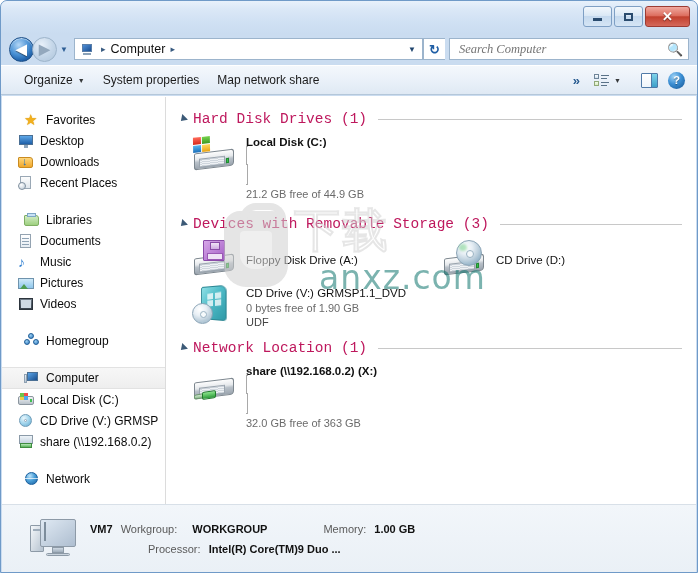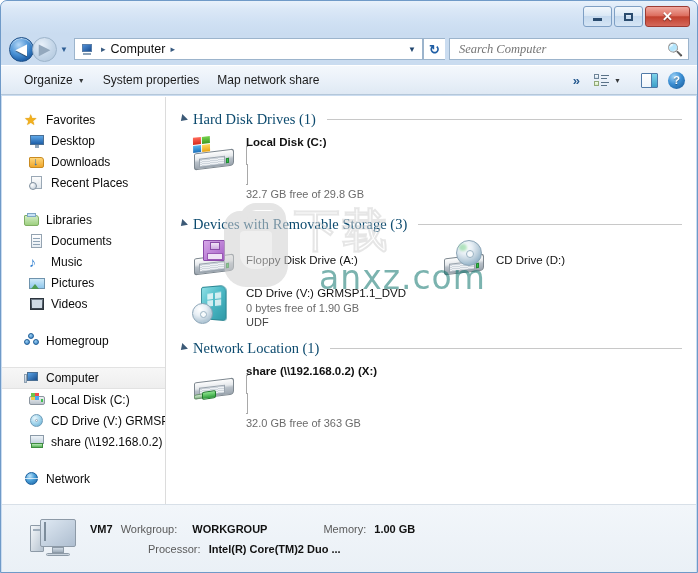--- a/index.html
+++ b/index.html
@@ -209,21 +209,21 @@
   }
 
   
   .nav-group { margin-bottom: 4px; }
   .nav-row {
     display: flex; align-items: center; height: 21px;
     padding-left: 22px; gap: 6px;
     font-size: 12px; color: #0b0b0b;
     white-space: nowrap;
   }
-  .nav-row.child { padding-left: 27px; }
+  .nav-row.child { padding-left: 16px; }
   .nav-row.selected {
     background: linear-gradient(to bottom, #f7f7f7 0%, #eeeeee 100%);
     border-top: 1px solid #e2e2e2;
     border-bottom: 1px solid #e2e2e2;
     height: 22px;
   }
   .nav-spacer { height: 12px; }
   .nav-ico { width: 16px; height: 16px; flex: 0 0 auto; position: relative; }
   .nav-label { overflow: hidden; }
 
@@ -285,22 +285,22 @@
   }
   .grp-tri {
     width: 0; height: 0;
     border-top: 4.5px solid transparent;
     border-bottom: 4.5px solid transparent;
     border-right: 6px solid #3c5a77;
     flex: 0 0 auto;
     transform: rotate(-45deg);
   }
   .grp-title {
-    font-size: 14.5px; color: #0c4a6e; white-space: nowrap;
-    font-family: Liberation Serif, serif;
+    font-size: 14.5px; color: #be185d; white-space: nowrap;
+    font-family: Liberation Mono, monospace;
   }
   .grp-rule { flex: 1 1 auto; height: 1px; background: #c8c8c8; margin-left: 4px; }
 
   
   .tilerow { display: flex; }
   .tile {
     display: flex; align-items: flex-start; gap: 8px;
     padding: 4px 6px 4px 10px;
     position: relative;
   }
@@ -722,21 +722,21 @@
                   <i></i>
                   <i></i>
                 </i>
               <i class="driveled"></i>
             </span>
             <span class="tile-txt">
               <span class="tile-name" style="display:block">Local Disk (C:)</span>
               <span class="bar">
                 <span class="bar-fill blue" style="display:block;width:29%"></span>
               </span>
-              <span class="tile-sub" style="display:block">32.7 GB free of 29.8 GB</span>
+              <span class="tile-sub" style="display:block">21.2 GB free of 44.9 GB</span>
             </span>
           </div>
         </div>
       </div>
 
       <div class="grp" style="margin-top:8px">
         <div class="grp-head">
           <span class="grp-tri"></span>
           <span class="grp-title">Devices with Removable Storage (3)</span>
           <span class="grp-rule"></span>
@@ -845,18 +845,18 @@
         <span class="st-lbl">Workgroup:</span>
         <span class="st-strong" style="margin-left:15px">WORKGROUP</span>
         <span id="st-mem-wrap">
           <span class="st-lbl">Memory:</span>
           <span class="st-strong" style="margin-left:5px">1.00 GB</span>
         </span>
       </div>
       <div class="st-line">
         <span id="st-proc-wrap">
           <span class="st-lbl">Processor:</span>
-          <span class="st-strong" style="margin-left:5px">Intel(R) Core(TM)2 Duo ...</span>
+          <span class="st-strong" style="margin-left:5px">Intel(R) Core(TM)9 Duo ...</span>
         </span>
       </div>
     </div>
   </div>
 </div>
 
 </body></html>

